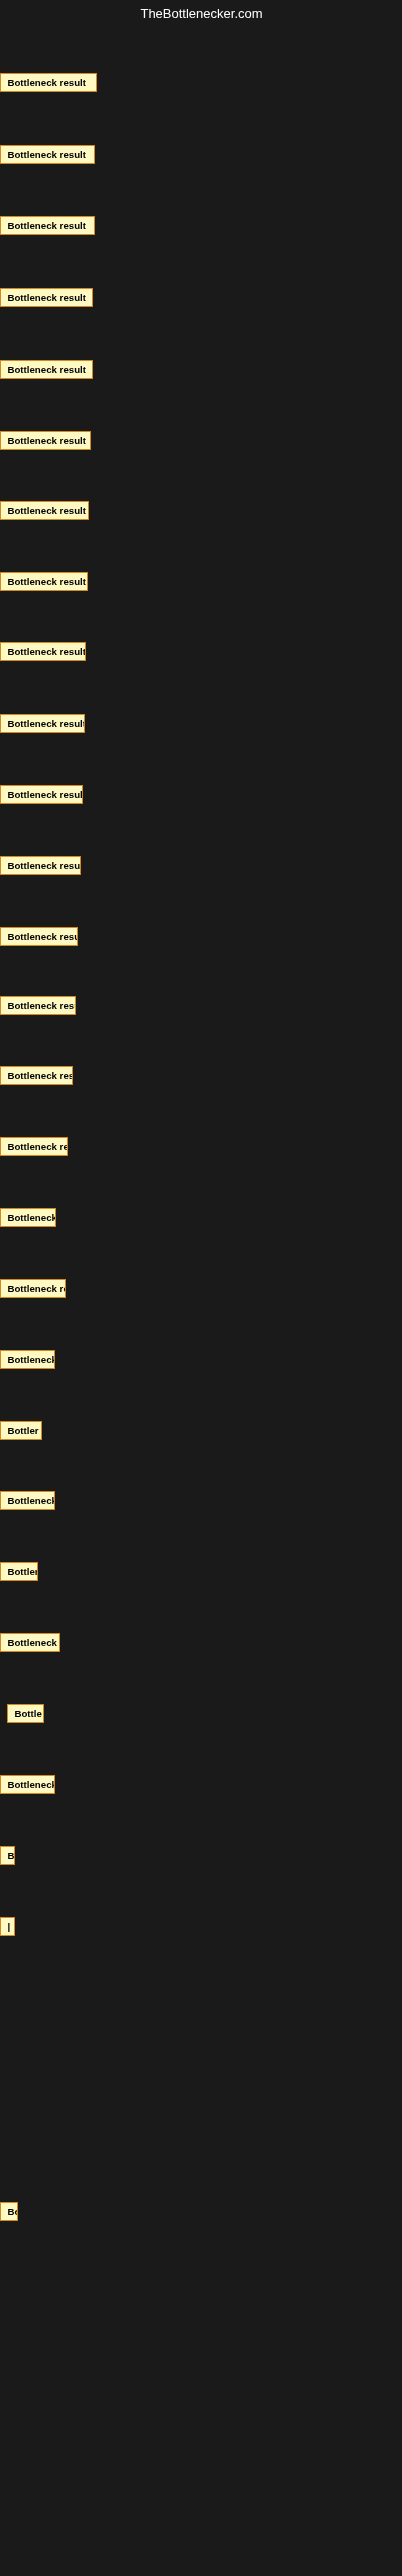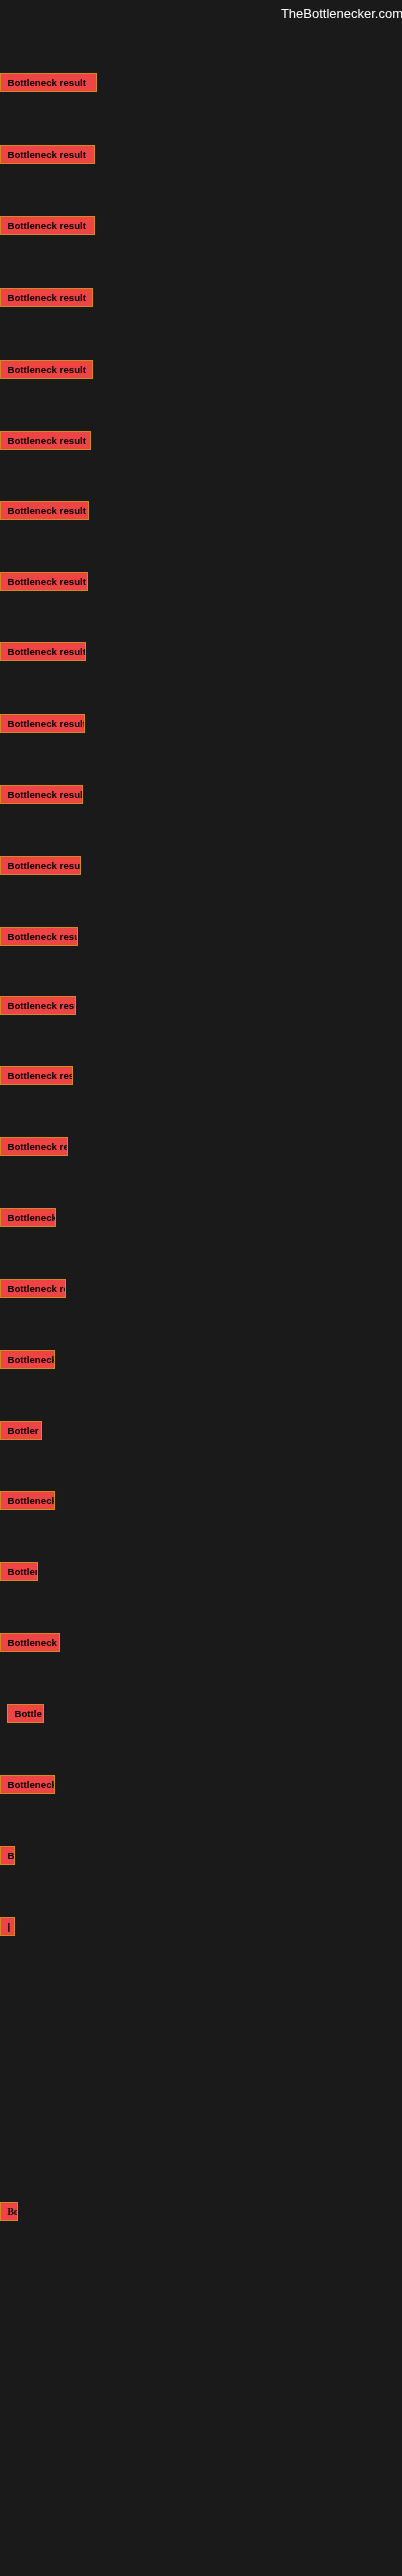--- a/index.html
+++ b/index.html
@@ -8,33 +8,33 @@
       box-sizing: border-box;
     }
     body {
       width: 403px;
       min-height: 2576px;
       background-color: #1a1a1a;
       font-family: Arial, sans-serif;
       position: relative;
     }
     .site-title {
-      text-align: right;
+      text-align: center;
       color: #ffffff;
       font-size: 13px;
       padding: 6.4px 0;
       font-weight: normal;
     }
     .bottleneck-item {
       position: absolute;
       left: 0;
       display: inline-block;
     }
     .bottleneck-badge {
-      background-color: #ef4444;
+      background-color: #fef9c3;
       color: #000000;
       font-size: 9.7px;
       font-weight: bold;
       padding: 3.2px 6.4px;
       border: 0.8px solid #d4891e;
       white-space: nowrap;
       overflow: hidden;
       display: inline-block;
     }
   </style>
@@ -64,15 +64,15 @@
     <div class="bottleneck-item" style="top: 1251px; left: 0px;"><div class="bottleneck-badge" style="max-width: 66px; width: 66px;">Bottleneck res</div></div>
     <div class="bottleneck-item" style="top: 1322px; left: 0px;"><div class="bottleneck-badge" style="max-width: 55px; width: 55px;">Bottleneck</div></div>
     <div class="bottleneck-item" style="top: 1393px; left: 0px;"><div class="bottleneck-badge" style="max-width: 42px; width: 42px;">Bottler</div></div>
     <div class="bottleneck-item" style="top: 1463px; left: 0px;"><div class="bottleneck-badge" style="max-width: 55px; width: 55px;">Bottleneck</div></div>
     <div class="bottleneck-item" style="top: 1534px; left: 0px;"><div class="bottleneck-badge" style="max-width: 47px; width: 38px;">Bottlene</div></div>
     <div class="bottleneck-item" style="top: 1605px; left: 0px;"><div class="bottleneck-badge" style="max-width: 60px; width: 60px;">Bottleneck r</div></div>
     <div class="bottleneck-item" style="top: 1676px; left: 0px; margin-left: 7px;"><div class="bottleneck-badge" style="max-width: 37px; width: 37px;">Bottle</div></div>
     <div class="bottleneck-item" style="top: 1747px; left: 0px;"><div class="bottleneck-badge" style="max-width: 55px; width: 55px;">Bottleneck</div></div>
     <div class="bottleneck-item" style="top: 1818px; left: 0px;"><div class="bottleneck-badge" style="max-width: 13px; width: 13px;">B</div></div>
     <div class="bottleneck-item" style="top: 1889px; left: 0px;"><div class="bottleneck-badge" style="max-width: 6.4px; width: 6.4px;">|</div></div>
-    <div class="bottleneck-item" style="top: 2174px; left: 0px;"><div class="bottleneck-badge" style="max-width: 17.7px; width: 17.7px; font-family: Liberation Serif, serif;">Bo</div></div>
+    <div class="bottleneck-item" style="top: 2174px; left: 0px;"><div class="bottleneck-badge" style="max-width: 17.7px; width: 17.7px;">Bo</div></div>
   </div>
 
 
 </body></html>

